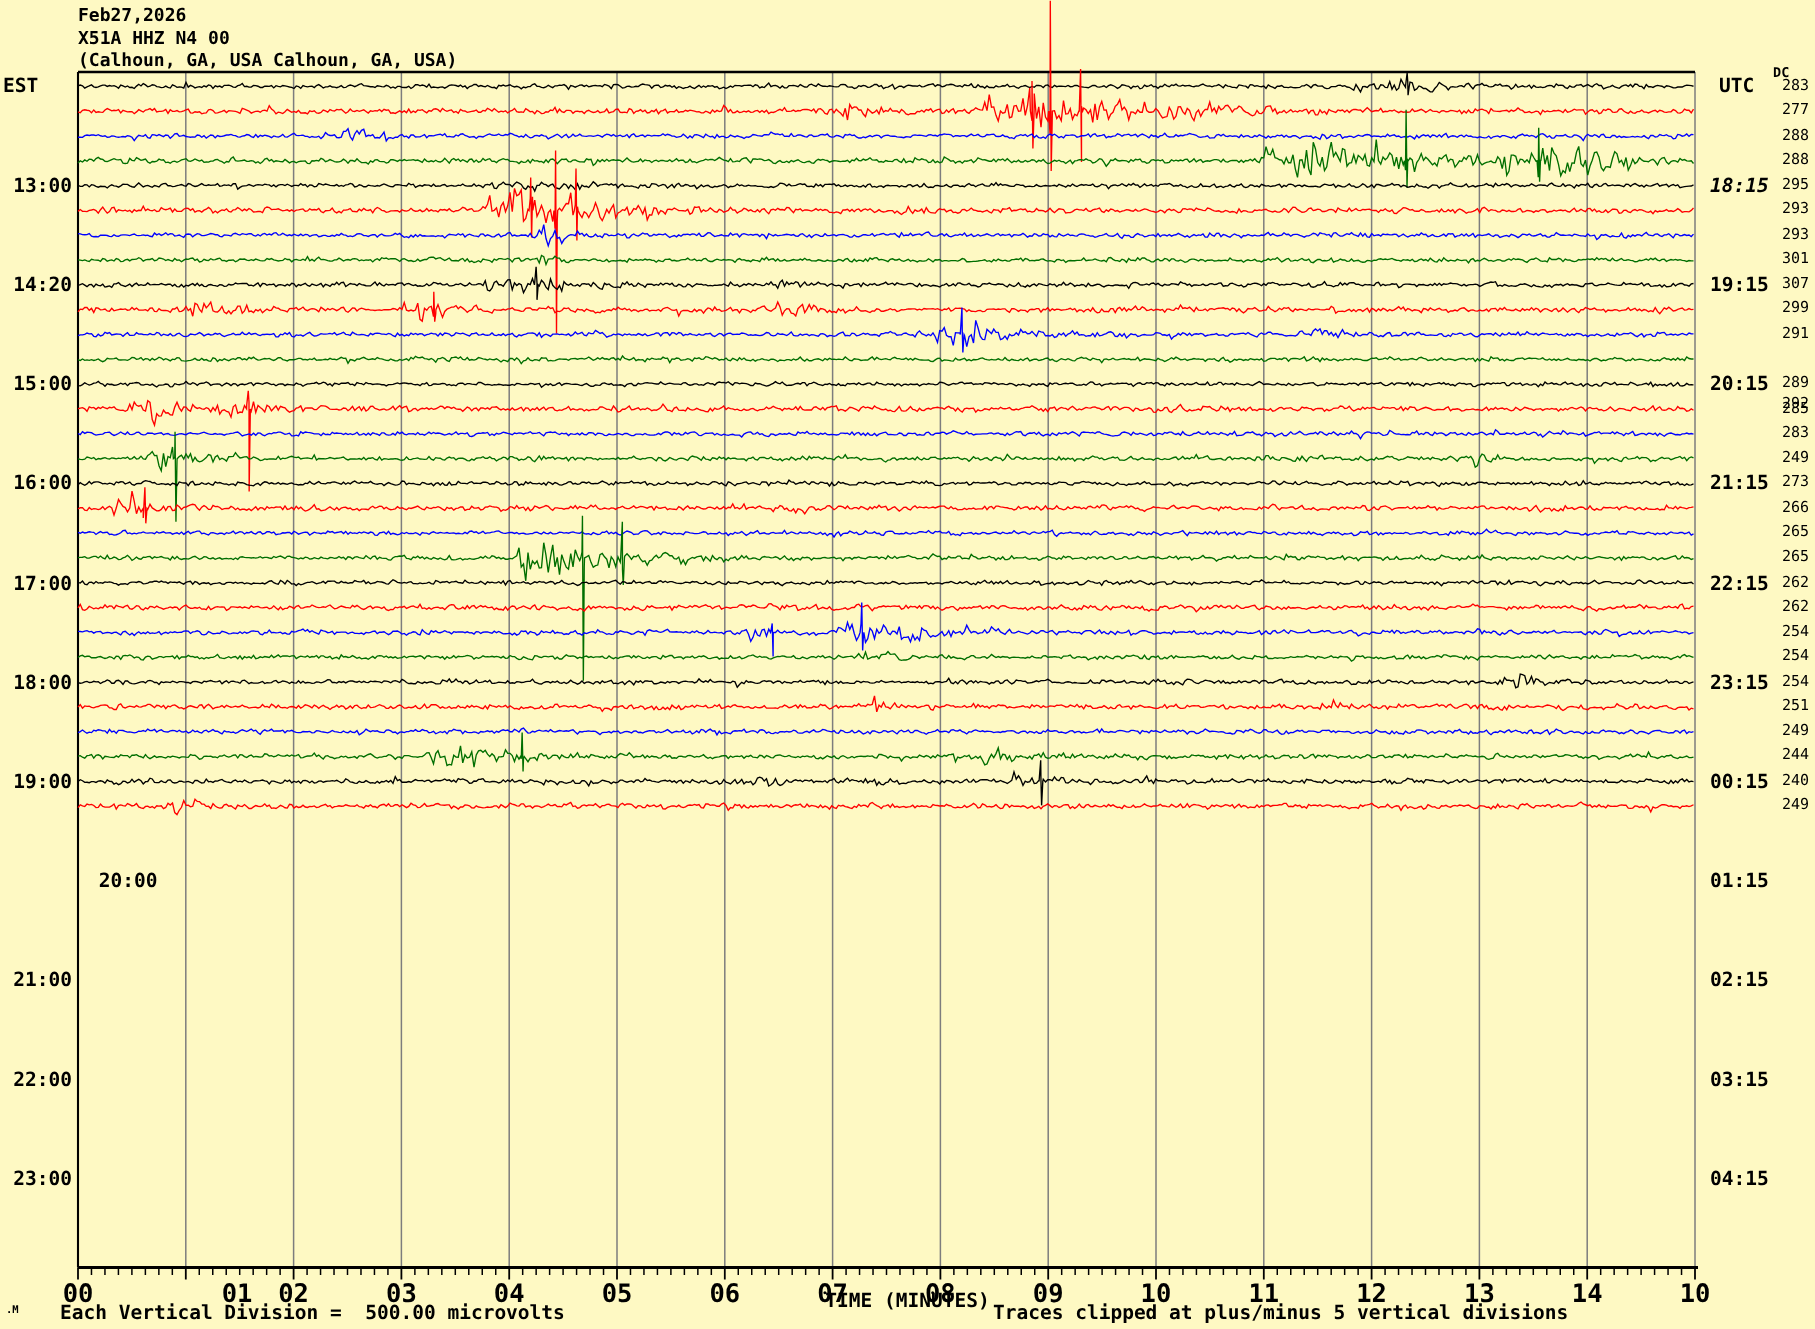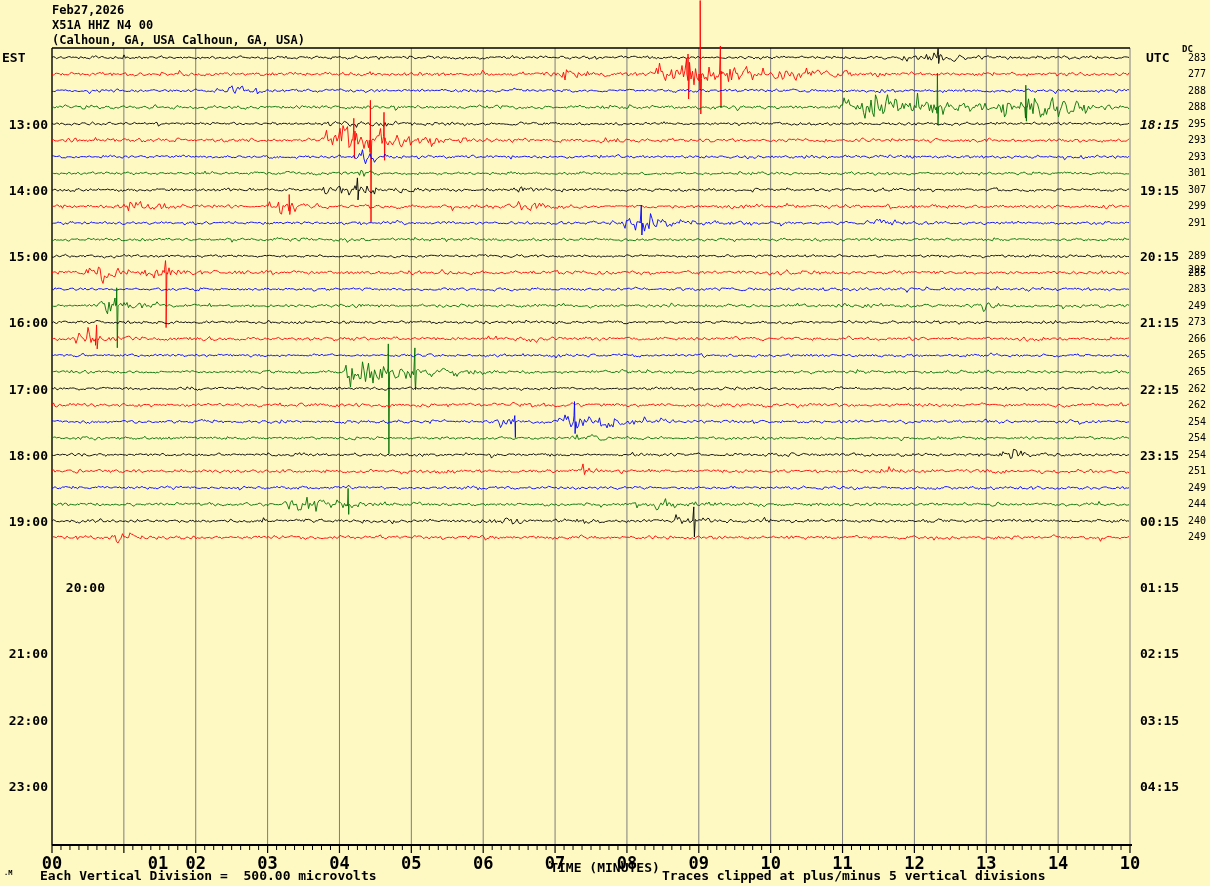--- a/index.html
+++ b/index.html
@@ -196,21 +196,21 @@
   <div class="hdr" style="top:3px">Feb27,2026</div>
   <div class="hdr" style="top:18px">X51A HHZ N4 00</div>
   <div class="hdr" style="top:33px">(Calhoun, GA, USA Calhoun, GA, USA)</div>
 
   <div class="axtitle" style="left:2px;top:50px">EST</div>
   <div class="axtitle" style="left:1146px;top:50px">UTC</div>
   <div class="dchdr" style="left:1182px;top:44px">DC</div>
 
   <div id="leftcol">
       <div class="tlabel" style="top: 116.7px; right: 1162px;">13:00</div>
-      <div class="tlabel" style="top: 182.9px; right: 1162px;">14:00</div>
+      <div class="tlabel" style="top: 182.9px; right: 1162px;">14:20</div>
       <div class="tlabel" style="top: 249.1px; right: 1162px;">15:00</div>
       <div class="tlabel" style="top: 315.3px; right: 1162px;">16:00</div>
       <div class="tlabel" style="top: 381.5px; right: 1162px;">17:00</div>
       <div class="tlabel" style="top: 447.7px; right: 1162px;">18:00</div>
       <div class="tlabel" style="top: 513.9px; right: 1162px;">19:00</div>
       <div class="tlabel" style="top: 580.1px; right: 1105px; margin-left: 13px;">20:00</div>
       <div class="tlabel" style="top: 646.3px; right: 1162px; margin-left: 46px;">21:00</div>
       <div class="tlabel" style="top: 712.5px; right: 1162px;">22:00</div>
       <div class="tlabel" style="top: 778.7px; right: 1162px;">23:00</div>
     </div>

